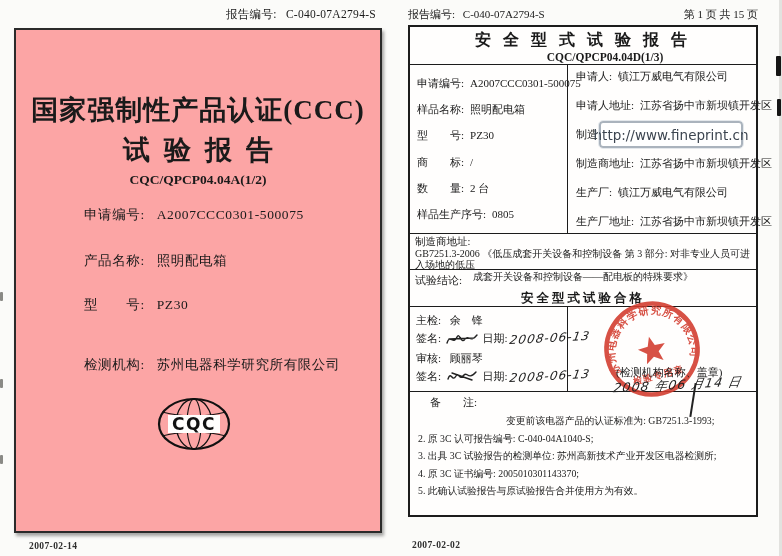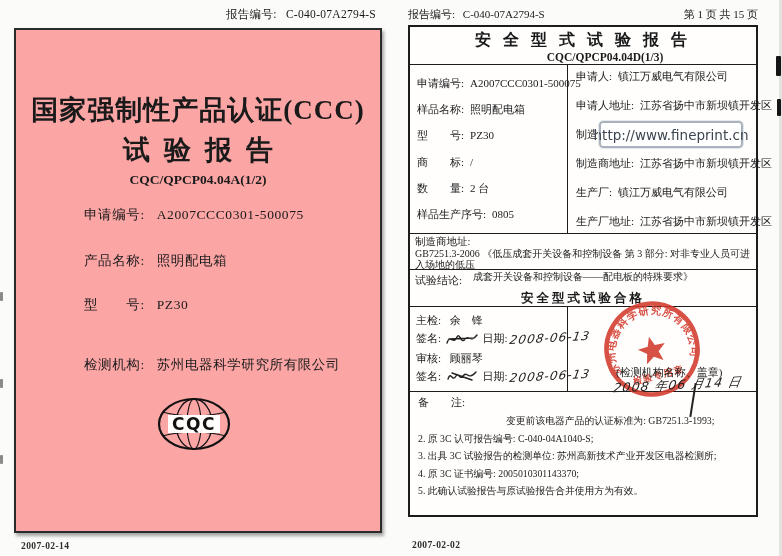--- a/index.html
+++ b/index.html
@@ -21,21 +21,21 @@
     border:2px solid #2b2b2b;
     box-shadow:2px 3px 3px rgba(60,60,60,.45);
   }
   .lp-title1 { top:62px; width:100%; text-align:center; font-size:27px; font-weight:600; letter-spacing:1px; }
   .lp-title2 { top:102px; width:100%; text-align:center; font-size:27px; font-weight:600; letter-spacing:14px; text-indent:14px; }
   .lp-code   { top:142px; width:100%; text-align:center; font-size:13.5px; font-weight:700; }
   .lp-field  { left:68px; font-size:13.5px; letter-spacing:.6px; }
   .lp-field .val { margin-left:8px; }
   .lp-logo { left:140px; top:366px; }
   .page-footer { font-size:9.5px; font-weight:600; color:#2e2e2e; letter-spacing:.4px; }
-  .lp-footer { left:21px; top:541px; }
+  .lp-footer { left:29px; top:541px; }
 
   
   .rp-header { left:408px; top:7px; width:350px; display:flex; justify-content:space-between; font-size:11px; }
   .rp-table {
     left:408px; top:25px; width:350px; height:492px;
     background:#fffefd;
     border:2px solid #1c1c1c;
   }
   .row { position:relative; width:100%; border-bottom:1.5px solid #1c1c1c; }
   .r1 { height:38px; text-align:center; }
@@ -60,21 +60,21 @@
   .sig-l .ln { white-space:nowrap; }
   .sig-r { flex:1; position:relative; }
   .stamp-caption { left:48px; top:58px; font-size:11px; z-index:3; white-space:nowrap; }
   .hand { display:inline-block; font-family:"DejaVu Sans",sans-serif; font-style:italic;
           transform:skewX(-12deg) rotate(-3deg); color:#222; font-size:12px; letter-spacing:1px; }
   .stamp-date { left:46px; top:70px; z-index:3; font-size:12.5px; }
   .date-stroke { left:124px; top:76px; width:2px; height:34px; background:#222;
                  transform:rotate(9deg); z-index:3; }
   .scribble { vertical-align:middle; margin:0 2px; }
   .stamp { left:34px; top:-8px; transform:rotate(-14deg); opacity:.88; z-index:2; overflow:visible; }
-  .remarks-label { font-size:11px; margin-bottom:2px; }
+  .remarks-label { font-size:11px; margin-bottom:2px;margin-left:12px; }
   .remark { font-size:9.8px; line-height:17.5px; white-space:nowrap; }
   .remark.indent { padding-left:88px; }
   .rp-footer { left:412px; top:540px; }
 
   
   .watermark {
     left:599px; top:121px; width:144px; height:27px;
     background:#ffffff;
     border:2px solid #aab3bd;
     outline:1px solid #e4e8ec;

